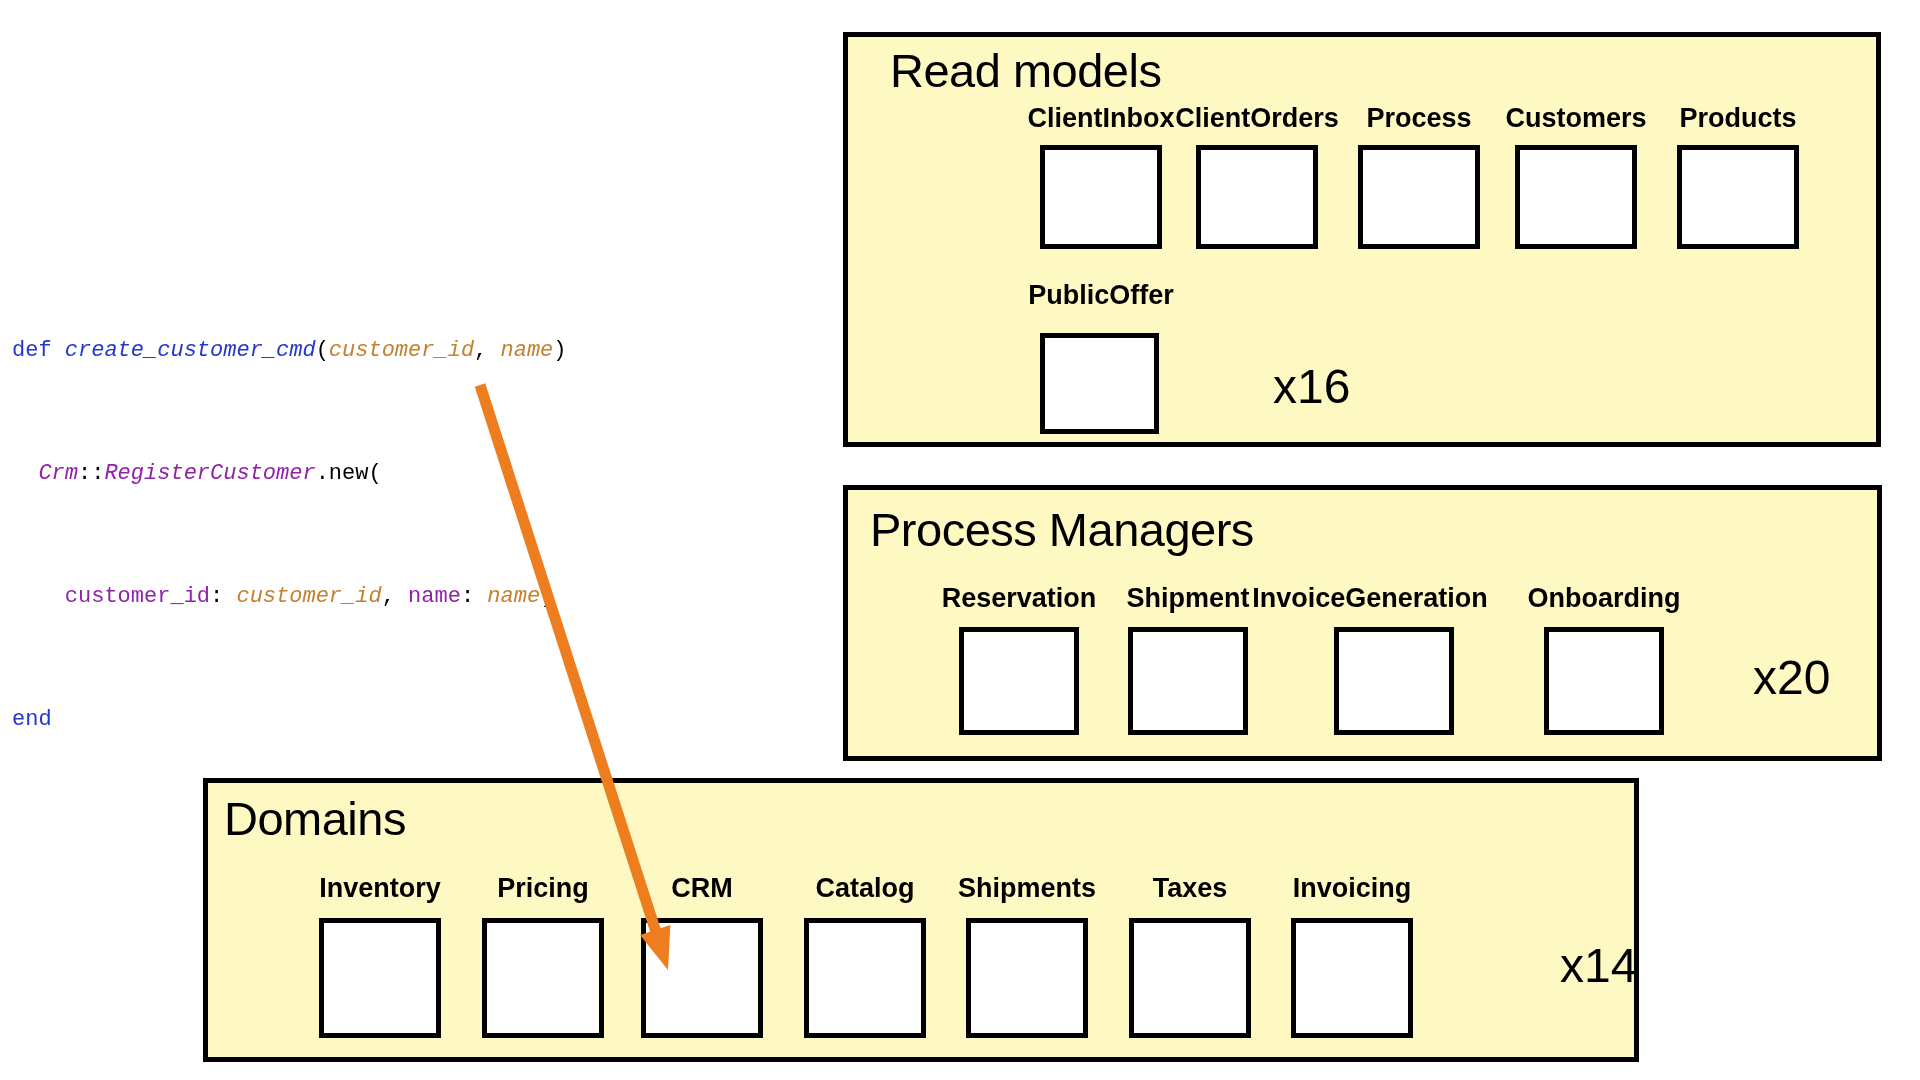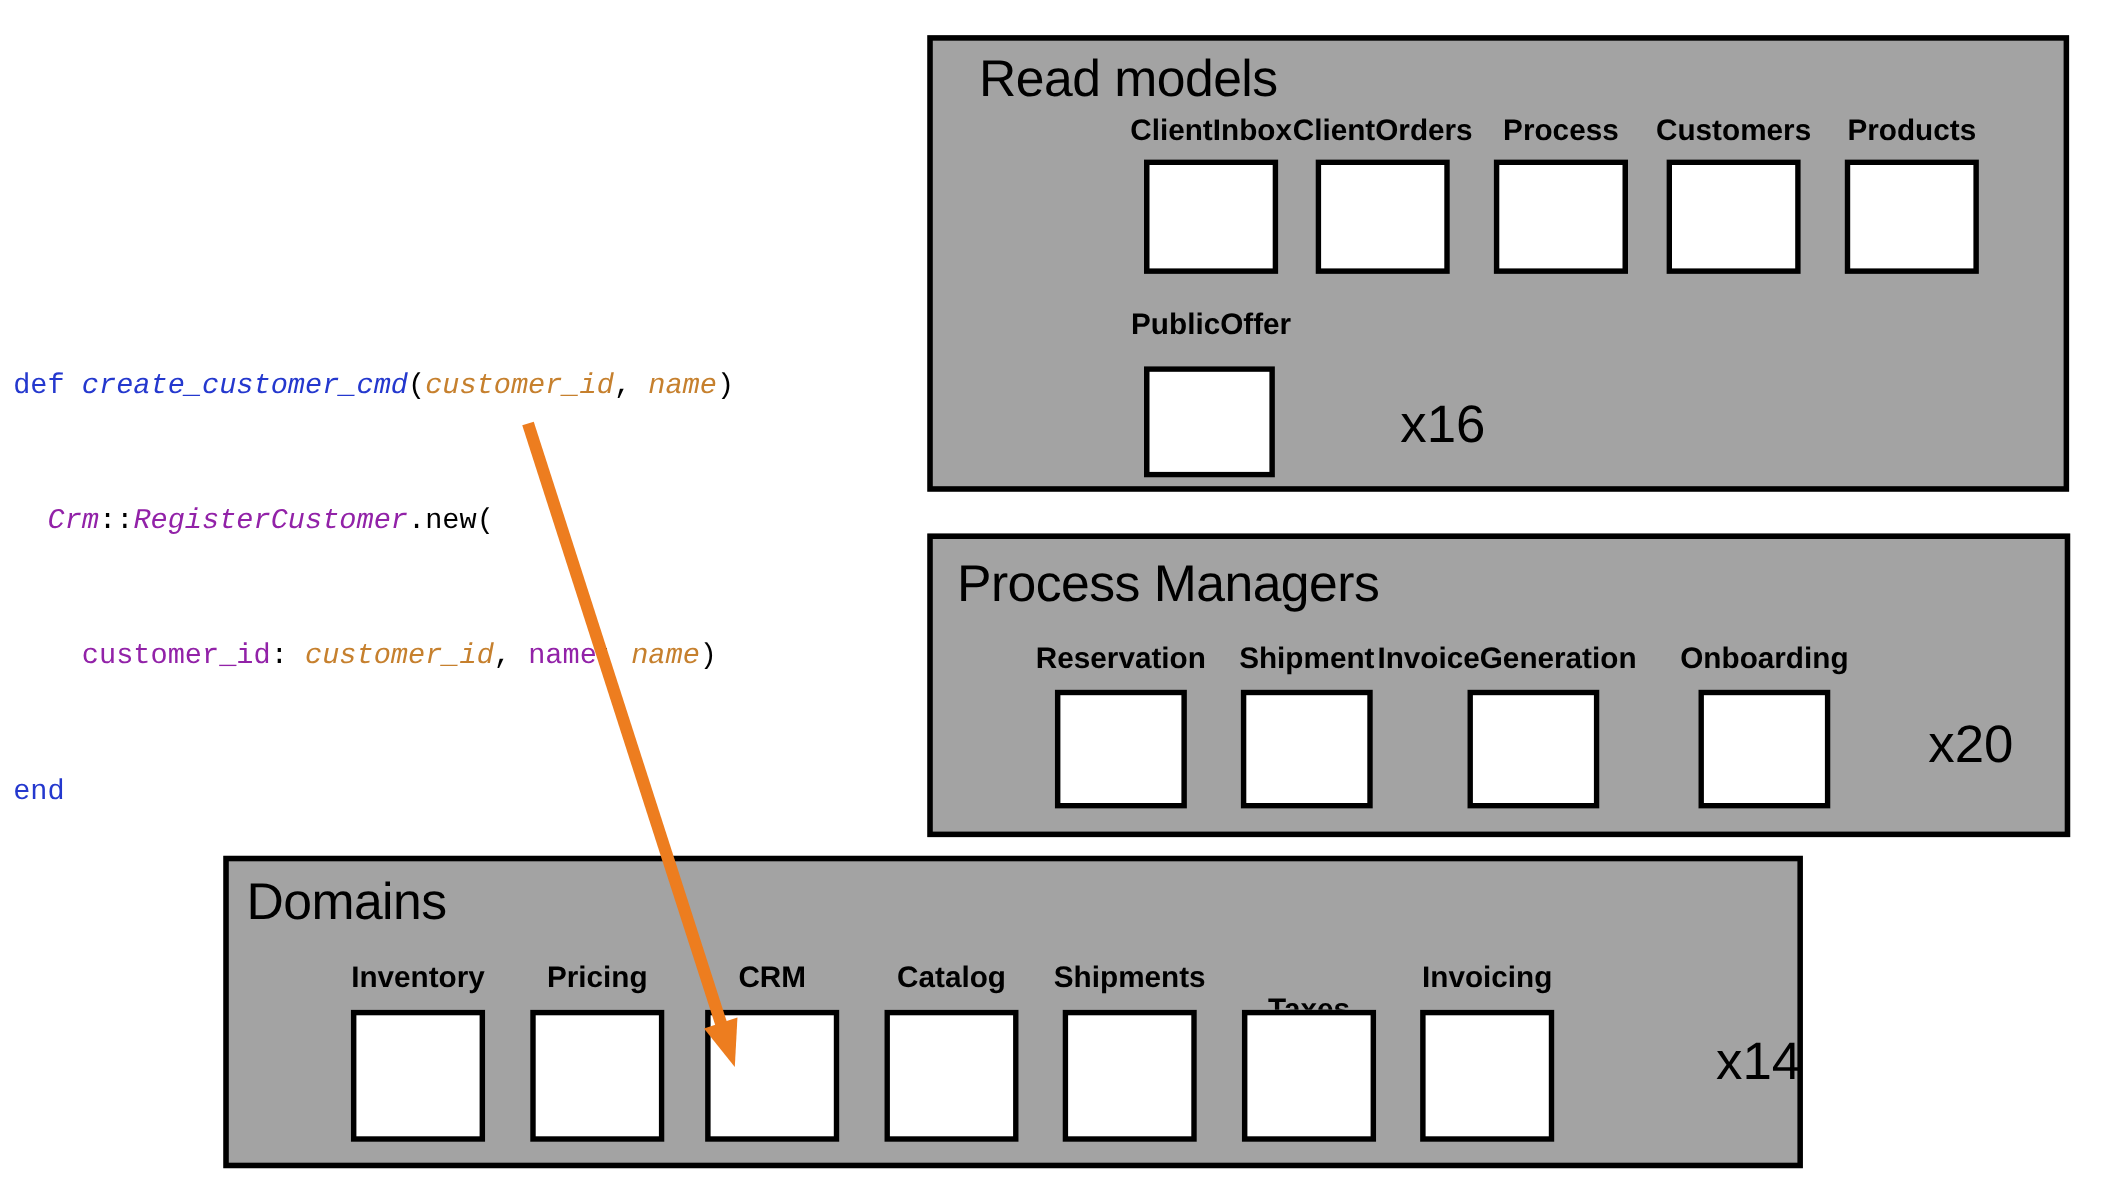--- a/index.html
+++ b/index.html
@@ -4,30 +4,30 @@
 <style>
   html,body{margin:0;padding:0;background:#ffffff;}
   #stage{
     position:relative;width:1920px;height:1080px;background:#ffffff;overflow:hidden;
     font-family:"Liberation Sans",sans-serif;color:#000;
   }
   
   .code{
     position:absolute;left:12px;top:248px;
     font-family:"Liberation Mono",monospace;
-    font-size:26px;line-height:41px;white-space:pre;
+    font-size:22px;line-height:41px;white-space:pre;
   }
   .tok-kw  {color:var(--code-keyword,#2438CE);}
   .tok-fn  {color:var(--code-method,#2438CE);font-style:italic;}
   .tok-arg {color:var(--code-param,#C6802E);font-style:italic;}
   .tok-const{color:var(--code-constant,#9222A8);font-style:italic;}
   .tok-sym {color:var(--code-symbol,#9222A8);}
   .tok-pln {color:var(--code-plain,#000000);}
   
-  .big-box{position:absolute;border:5px solid var(--border,#000);background:#a3a3a3;box-sizing:border-box;}
+  .big-box{position:absolute;border:5px solid var(--border,#000);background:#fef9c3;box-sizing:border-box;}
   .box-title{position:absolute;font-size:47px;font-weight:400;letter-spacing:-0.5px;white-space:nowrap;}
   .sq-label{position:absolute;width:240px;text-align:center;font-size:27px;font-weight:700;white-space:nowrap;}
   .square{position:absolute;border:5px solid var(--border,#000);background:#fff;box-sizing:border-box;}
   .count{position:absolute;font-size:48px;font-weight:400;white-space:nowrap;}
   
   #arrow-overlay{position:absolute;left:0;top:0;width:1920px;height:1080px;pointer-events:none;z-index:10;}
 </style>
 </head>
 <body>
 
@@ -78,21 +78,21 @@
   </div>
 
   <div class="big-box" style="left:203px;top:778px;width:1436px;height:284px;">
     <div class="box-title" style="left:16px;top:8px;">Domains</div>
 
     <div class="sq-label" style="left:52px;top:90px;">Inventory</div>
     <div class="sq-label" style="left:215px;top:90px;">Pricing</div>
     <div class="sq-label" style="left:374px;top:90px;">CRM</div>
     <div class="sq-label" style="left:537px;top:90px;">Catalog</div>
     <div class="sq-label" style="left:699px;top:90px;">Shipments</div>
-    <div class="sq-label" style="left:862px;top:90px;margin-top:29px;">Taxes</div>
+    <div class="sq-label" style="left:862px;top:90px;">Taxes</div>
     <div class="sq-label" style="left:1024px;top:90px;">Invoicing</div>
 
     <div class="square" style="left:111px;top:135px;width:122px;height:120px;"></div>
     <div class="square" style="left:274px;top:135px;width:122px;height:120px;"></div>
     <div class="square" style="left:433px;top:135px;width:122px;height:120px;"></div>
     <div class="square" style="left:596px;top:135px;width:122px;height:120px;"></div>
     <div class="square" style="left:758px;top:135px;width:122px;height:120px;"></div>
     <div class="square" style="left:921px;top:135px;width:122px;height:120px;"></div>
     <div class="square" style="left:1083px;top:135px;width:122px;height:120px;"></div>
 

